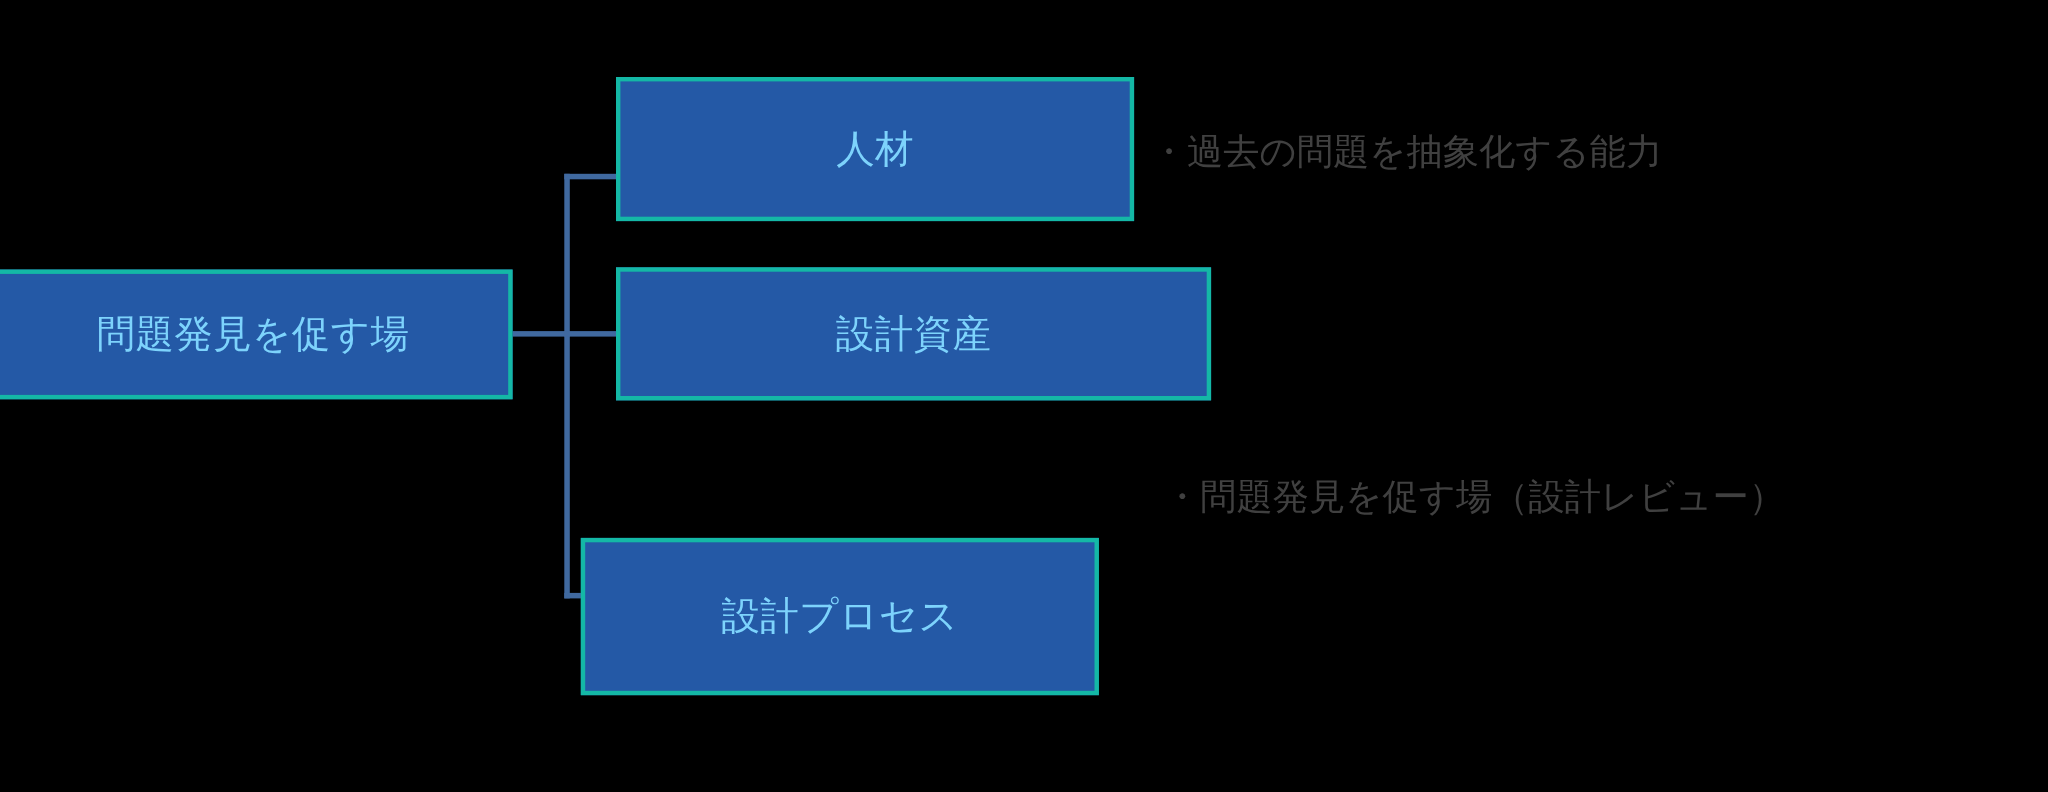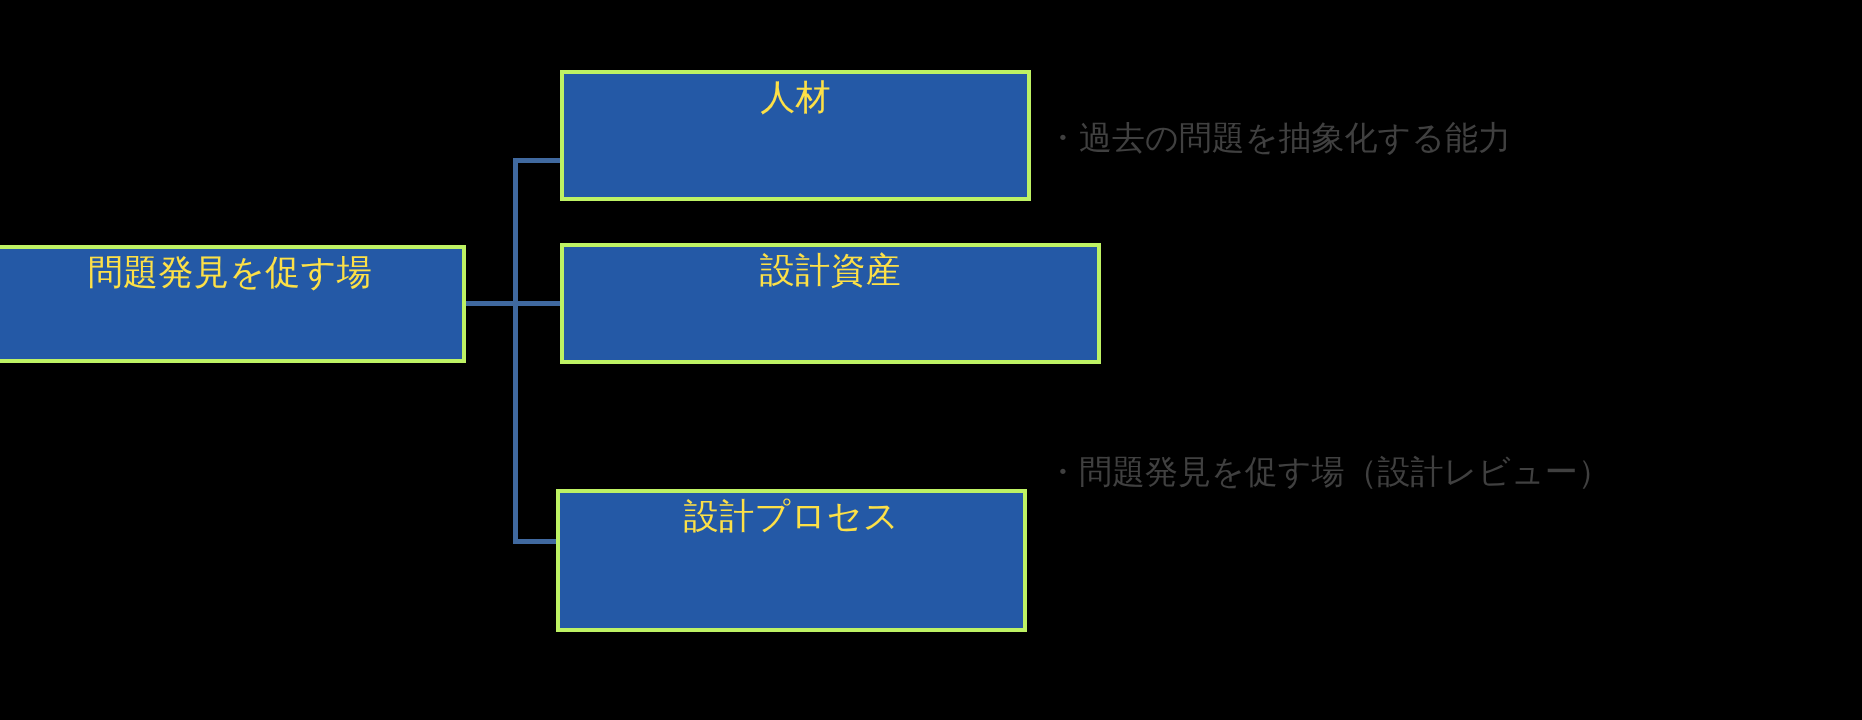--- a/index.html
+++ b/index.html
@@ -25,26 +25,26 @@
     background: #40699F;
   }
   .conn-v { width: 5px; }
   .conn-h { height: 5px; }
 
   
   .node {
     position: absolute;
     box-sizing: border-box;
     background: #2459A6;
-    border: 4px solid #bef264;
-    color: #fde047;
+    border: 4px solid #14b8a6;
+    color: #7dd3fc;
     display: flex;
     flex-direction: column;
     align-items: center;
-    justify-content: space-between;
+    justify-content: center;
     text-align: center;
     line-height: 1.30;
     letter-spacing: 0.01em;
   }
   .node .line { display: block; white-space: nowrap; }
 
   #node-root {
     left: -6px;
     top: 245px;
     width: 472px;
@@ -59,39 +59,39 @@
     font-size: 35px;
   }
   #node-assets {
     left: 560px;
     top: 243px;
     width: 541px;
     height: 121px;
     font-size: 35px;
   }
   #node-process {
-    left: 556px;
+    left: 528px;
     top: 489px;
     width: 471px;
     height: 143px;
     font-size: 35px;
   }
 
   
   .annotation {
     position: absolute;
     left: 1046px;
     color: #404040;
     font-size: 33px;
     line-height: 1.2;
     white-space: nowrap;
   }
   #annot-people  { top: 118px; text-align: right; }
   #annot-assets  { top: 285px; }
-  #annot-process { top: 452px; }
+  #annot-process { top: 432px; margin-left: 12px; }
 </style>
 </head>
 <body>
 
 <div id="canvas">
 
   <div class="conn conn-h" style="left:466px; top:301px; width:52px;"></div>
 
   <div class="conn conn-v" style="left:513px; top:158px; height:386px;"></div>
 

